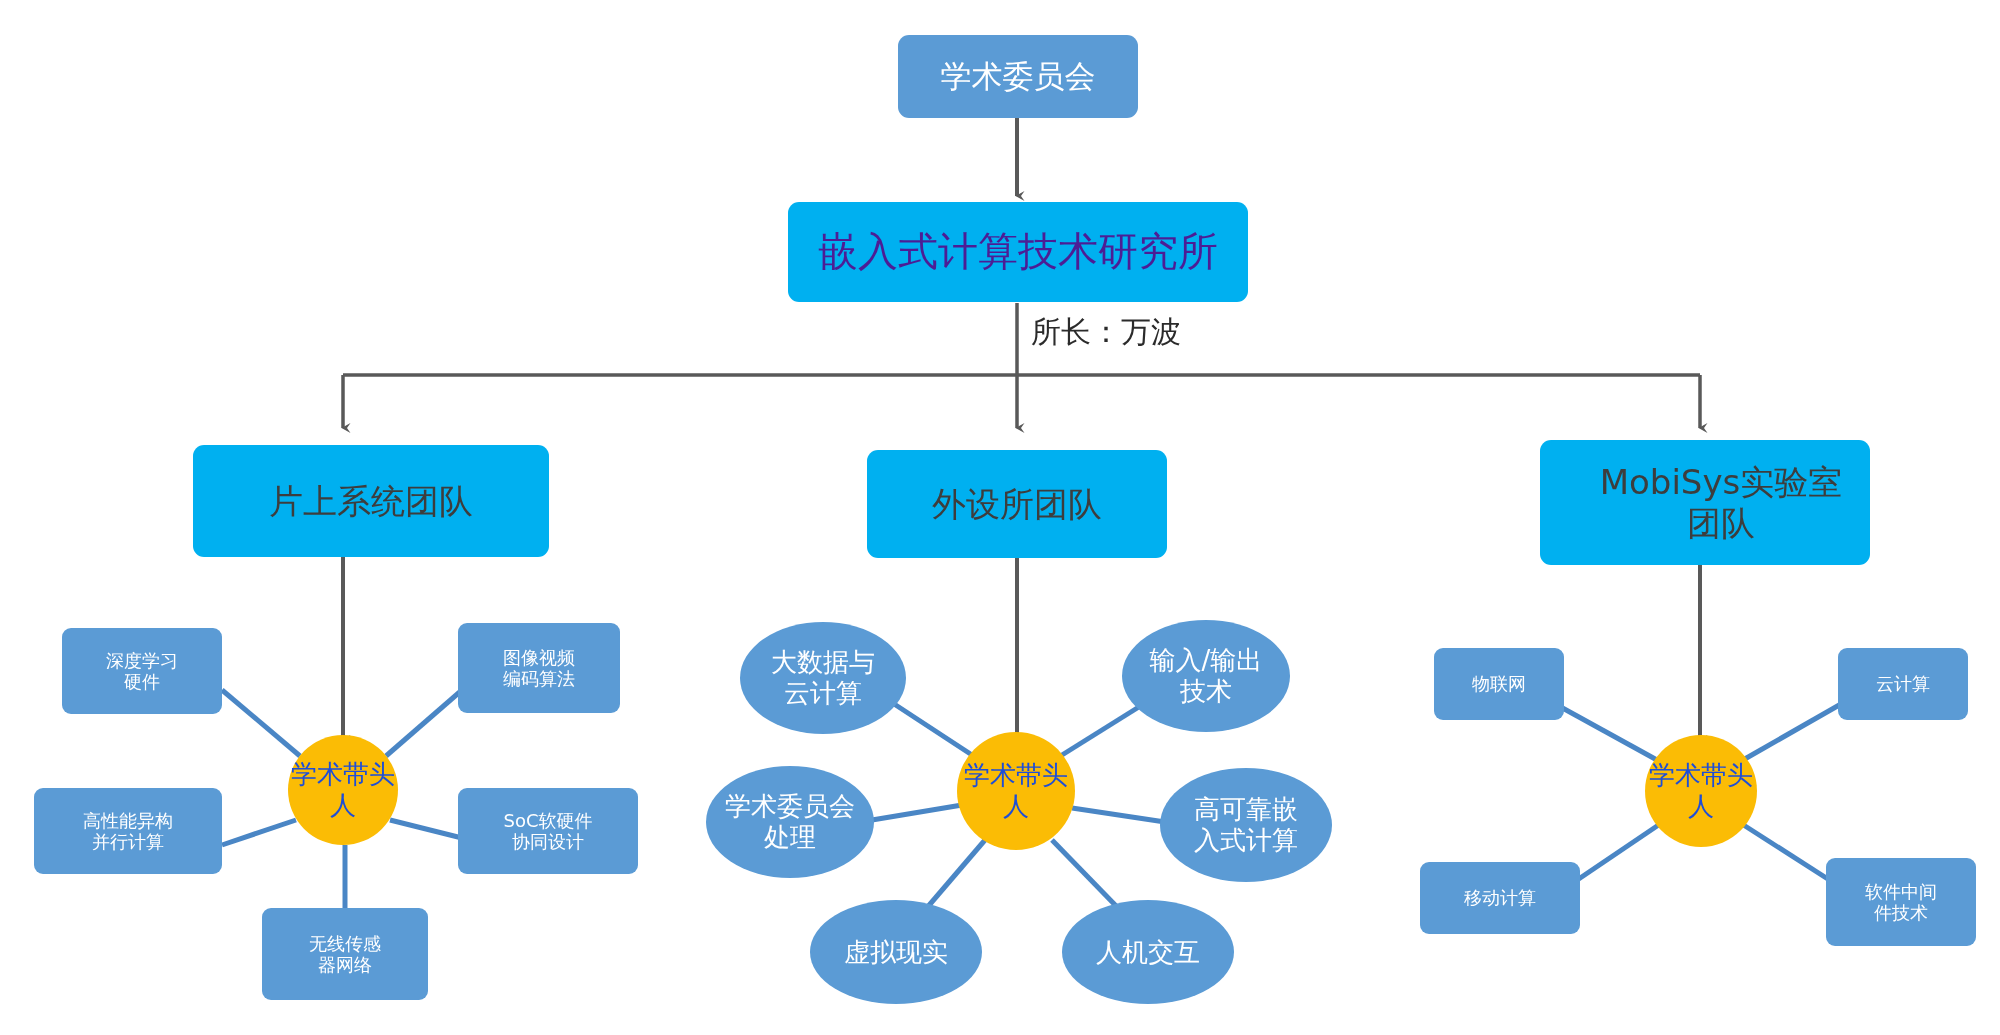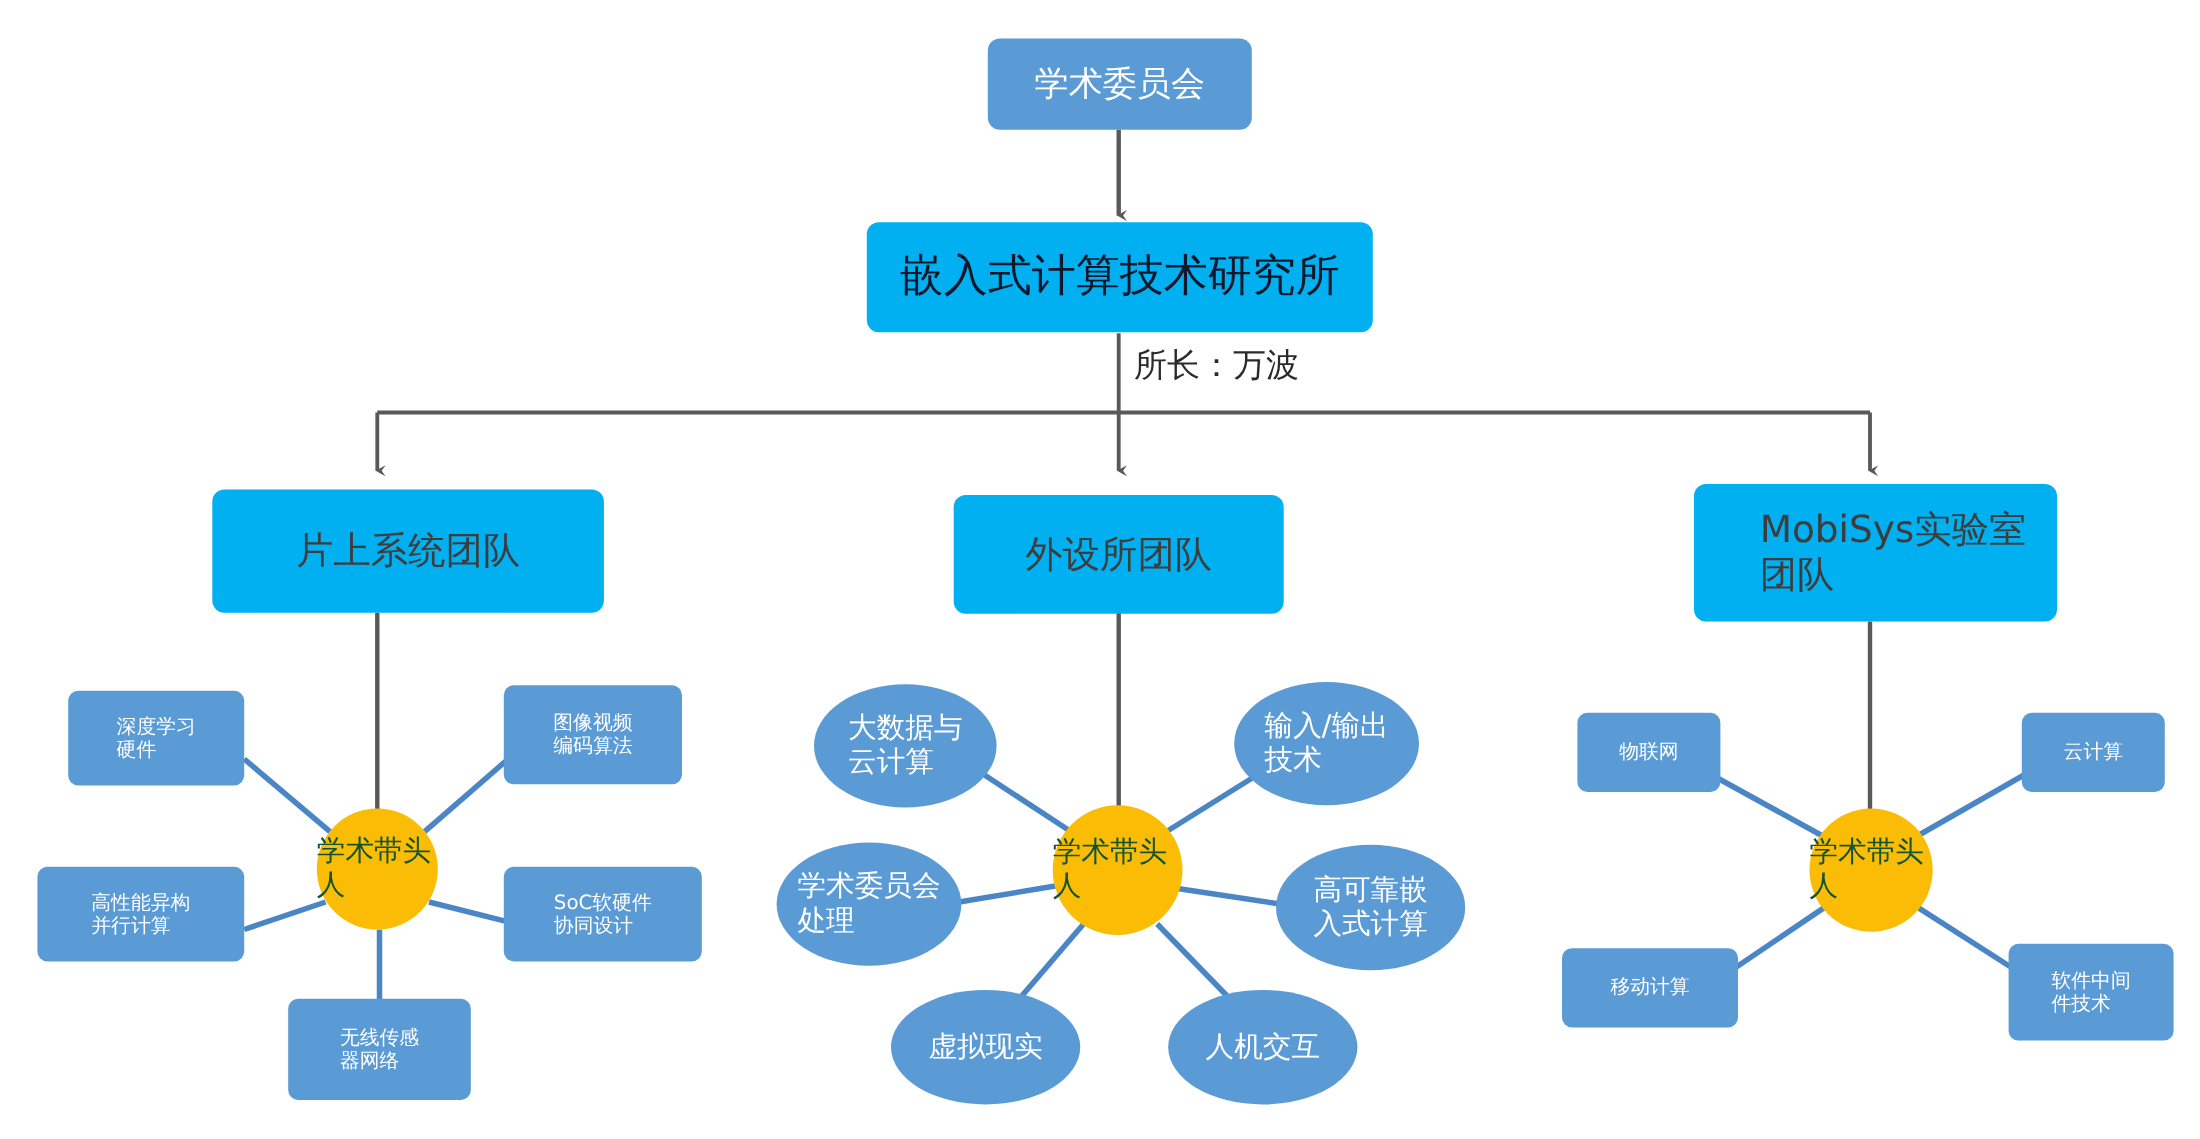--- a/index.html
+++ b/index.html
@@ -24,38 +24,38 @@
     width: 2000px;
     height: 1035px;
     pointer-events: none;
   }
   .node {
     position: absolute;
     box-sizing: border-box;
     display: flex;
     align-items: center;
     justify-content: center;
-    text-align: left;
+    text-align: center;
     color: #ffffff;
     line-height: 1.18;
     white-space: pre-line;
     z-index: 5;
   }
   
   .rect {
     border-radius: 10px;
   }
   .n-committee {
     background: #5B9BD5;
     font-size: 31px;
     border-radius: 11px;
   }
   .n-institute {
     background: #00B0F0;
-    color: #0f172a;
+    color: #4c1d95;
     font-size: 40px;
     border-radius: 11px;
   }
   .n-team {
     background: #00B0F0;
     color: #3d3d3d;
     font-size: 34px;
     border-radius: 11px;
   }
   
@@ -69,21 +69,21 @@
   .ellipse {
     background: #5B9BD5;
     border-radius: 50%;
     font-size: 26px;
     color: #ffffff;
   }
   
   .hub {
     background: #FBBC05;
     border-radius: 50%;
-    color: #14532d;
+    color: #1d4ed8;
     font-size: 26px;
   }
   
   .caption {
     position: absolute;
     color: #2b2b2b;
     font-size: 30px;
     white-space: nowrap;
     z-index: 6;
   }

